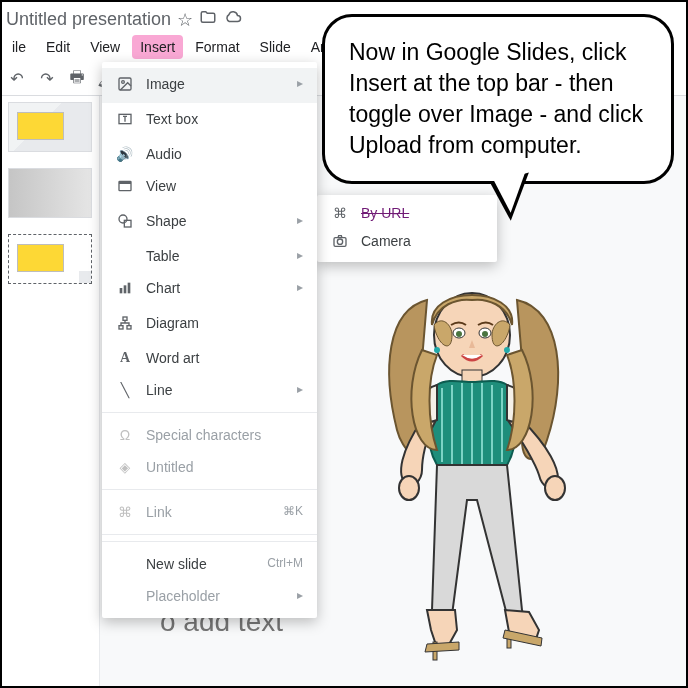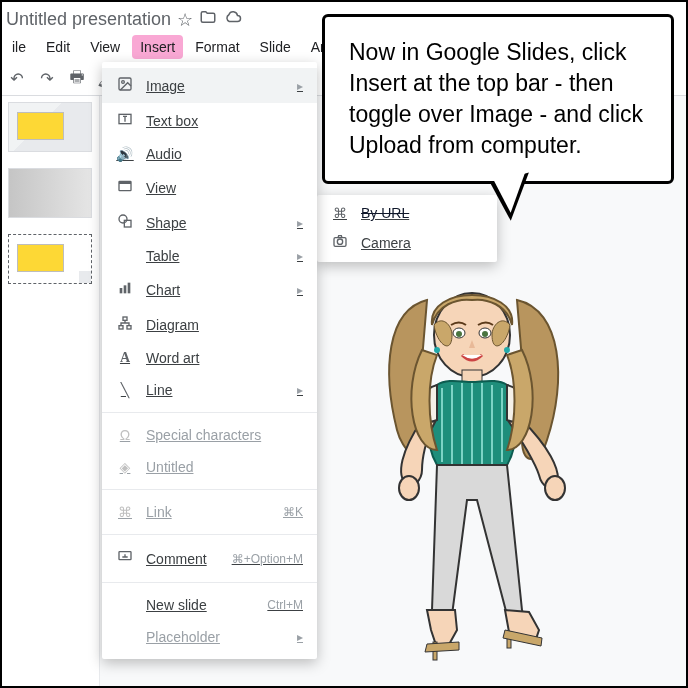--- a/index.html
+++ b/index.html
@@ -81,28 +81,26 @@
     top: 60px;
     width: 215px;
     background: #fff;
     box-shadow: 0 4px 14px rgba(0,0,0,0.25);
     border-radius: 2px;
     padding: 6px 0;
     z-index: 10;
   }
   .drow {
     display: flex;
-    align-items: center;
     gap: 12px;
     padding: 8px 14px;
     font-size: 14px;
     color: #3c4043;
     cursor: pointer;
     position: relative;
-    text-decoration: underline;
   }
   .drow.hi { background: #f1f3f4; }
   .drow .ico { width:18px; text-align:center; color:#5f6368; flex-shrink:0; }
   .drow .arr { margin-left:auto; color:#9aa0a6; font-size:12px; }
   .drow .short { margin-left:auto; color:#9aa0a6; font-size:12px; }
   .sep { height:1px; background:#e8eaed; margin:6px 0; }
   .drow.dis { color:#9aa0a6; }
   .drow.dis .ico { color:#c0c0c0; }
 
   .submenu {
@@ -132,21 +130,21 @@
   }
 
   
   .bubble {
     position: absolute;
     left: 320px;
     top: 12px;
     width: 352px;
     background: #fff;
     border: 3px solid #000;
-    border-radius: 6px;
+    border-radius: 30px;
     padding: 20px 24px;
     font-size: 23px;
     line-height: 1.35;
     z-index: 30;
   }
   .bubble .tail {
     position: absolute;
     bottom: -38px;
     left: 170px;
     width: 0; height:0;
@@ -314,47 +312,37 @@
     <span class="ico">◈</span>
     <span>Untitled</span>
   </div>
   <div class="sep"></div>
   <div class="drow dis">
     <span class="ico">⌘</span>
     <span>Link</span>
     <span class="short">⌘K</span>
   </div>
   <div class="sep"></div>
-  <div class="drow">
-    <span class="ico">
-      <svg width="16" height="16" viewBox="0 0 24 24" fill="none" stroke="#5f6368" stroke-width="2">
-          <rect x="3" y="4" width="18" height="12" rx="1"></rect>
-          <path d="M12 8v4M8 12h8"></path>
-        </svg>
-    </span>
-    <span>Comment</span>
-    <span class="short">⌘+Option+M</span>
-  </div>
   <div class="sep"></div>
   <div class="drow">
     <span class="ico"></span>
     <span>New slide</span>
     <span class="short">Ctrl+M</span>
   </div>
   <div class="drow dis">
     <span class="ico"></span>
     <span>Placeholder</span>
     <span class="arr">▸</span>
   </div>
 </div>
 
 <div class="submenu">
   <div class="drow" style="padding:6px 14px;">
     <span class="ico">⌘</span>
-    <span style="text-decoration:line-through;color:#0f172a">By URL</span>
+    <span style="text-decoration:line-through;color:#701a75">By URL</span>
   </div>
   <div class="drow" style="padding:6px 14px;">
     <span class="ico">
       <svg width="16" height="16" viewBox="0 0 24 24" fill="none" stroke="#5f6368" stroke-width="2">
           <rect x="3" y="7" width="18" height="13" rx="2"></rect>
           <circle cx="12" cy="13" r="4"></circle>
           <path d="M9 7l1-3h4l1 3"></path>
         </svg>
     </span>
     <span>Camera</span>

